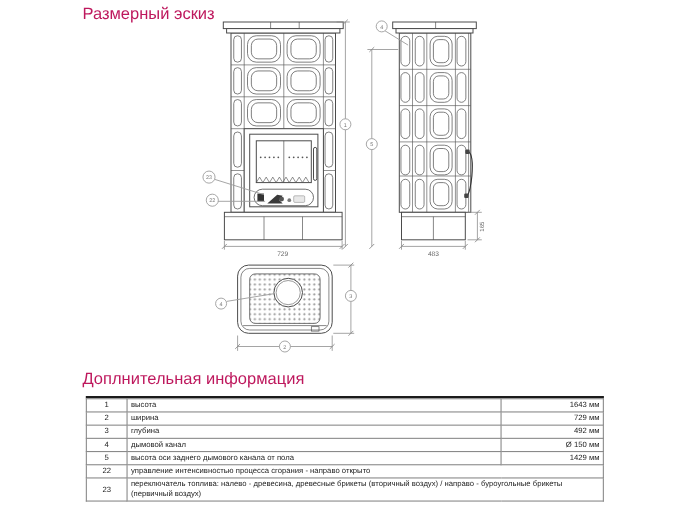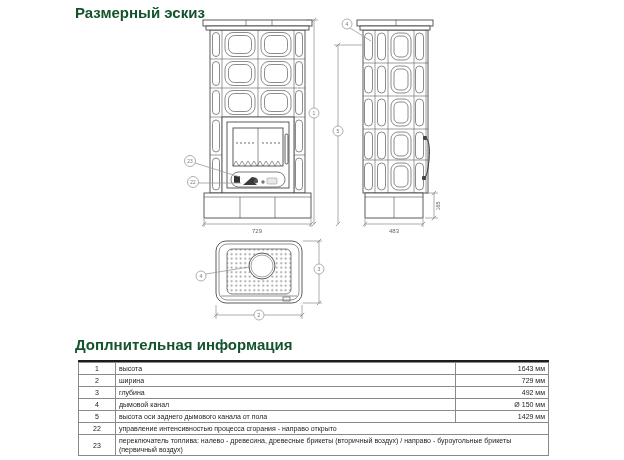--- a/index.html
+++ b/index.html
@@ -1,20 +1,20 @@
 <!DOCTYPE html>
 <html><head>
 <meta charset="utf-8">
 <style>
   html,body{margin:0;padding:0;}
   body{
     width:624px;height:460px;background:#ffffff;position:relative;overflow:hidden;
     font-family:"Liberation Sans","DejaVu Sans",sans-serif;color:#1a1a1a;
   }
-  .doc-title{position:absolute;left:75px;font-size:15px;font-weight:700;color:#14532d;white-space:nowrap;}
+  .doc-title{position:absolute;left:75px;font-size:15px;font-weight:400;color:#be185d;white-space:nowrap;}
   #title1{top:4px;}
   #title2{top:336px;}
   .rule{position:absolute;left:78px;top:360px;width:471px;height:0;border-top:2px solid #1c1c1c;}
   #drawing{position:absolute;left:0;top:0;}
   table.info{
     position:absolute;left:78px;top:362px;width:471px;
     border-collapse:collapse;table-layout:fixed;font-size:7px;color:#222;
   }
   table.info td{
     border:1px solid #8a8a8a;padding:1px 3px;line-height:9px;vertical-align:middle;

